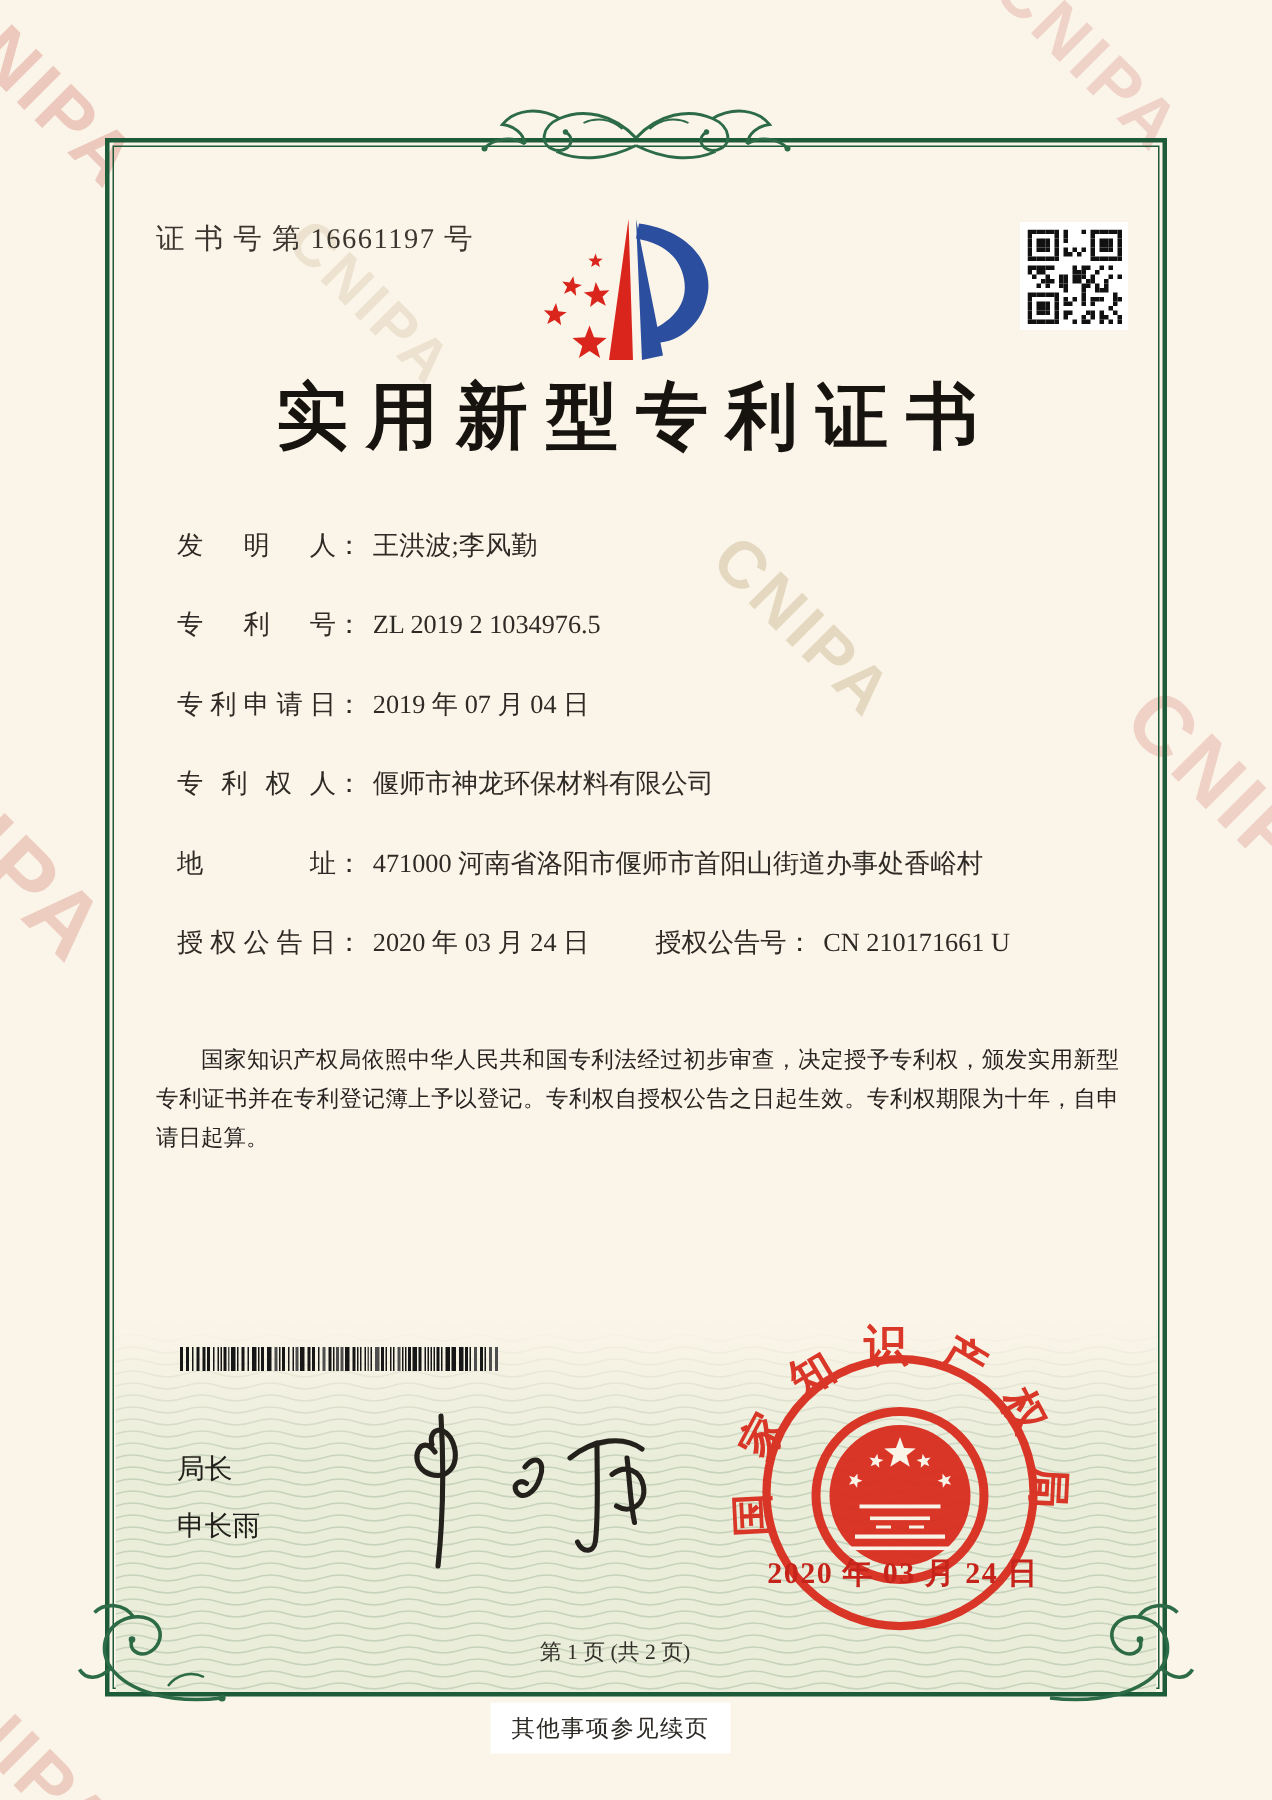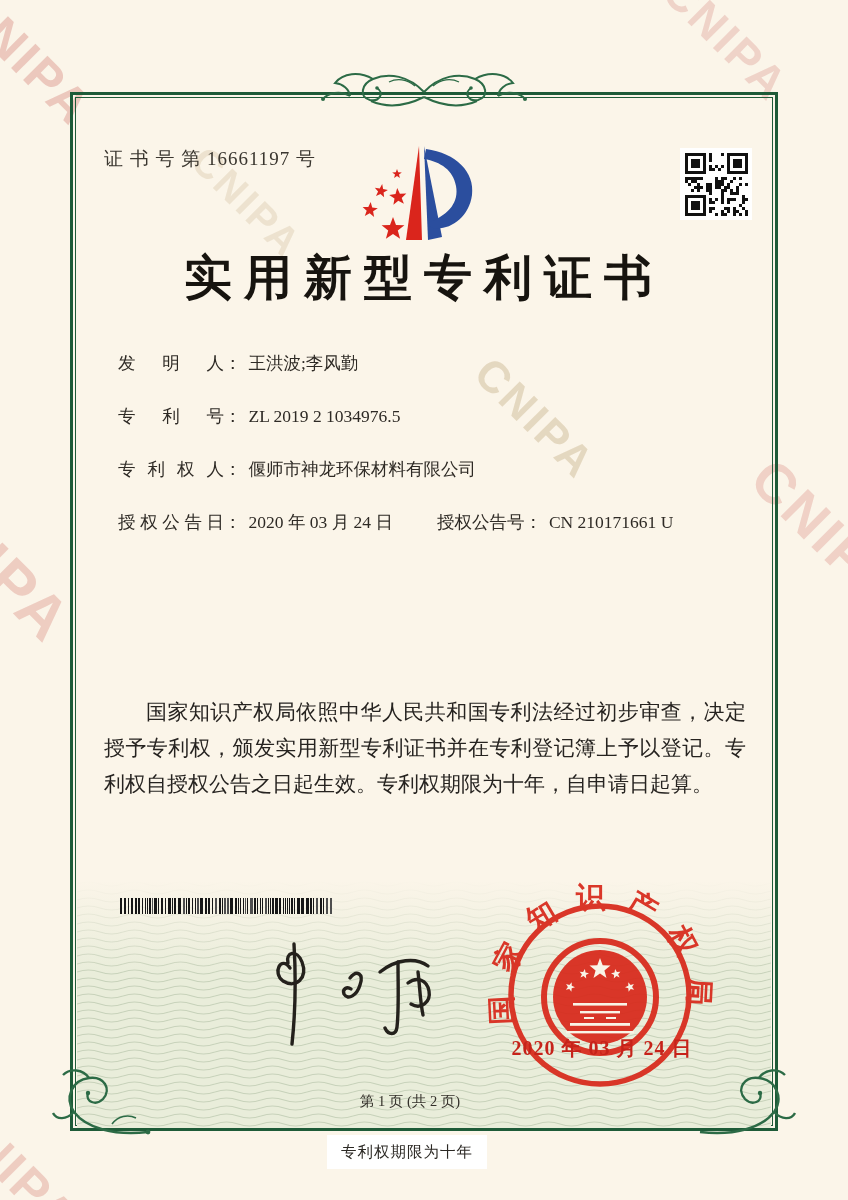--- a/index.html
+++ b/index.html
@@ -21,21 +21,21 @@
          display:flex;align-items:center;justify-content:center;}
   .title{position:absolute;left:0;top:246px;width:848px;text-align:center;font-size:48px;font-weight:bold;
          letter-spacing:12px;color:#17140f;}
   
   .fields{position:absolute;left:118px;top:352px;width:624px;}
   .frow{white-space:nowrap;height:23px;line-height:23px;margin-bottom:30px;font-size:17.5px;}
   .flabel{display:inline-block;width:106px;text-align:justify;text-align-last:justify;vertical-align:top;}
   .fvalue{margin-left:7px;}
   .fpair2{margin-left:44px;font-family:Liberation Serif, serif;}
   
-  .bodytext{position:absolute;left:104px;top:694px;width:642px;font-size:21px;line-height:36px;
+  .bodytext{position:absolute;left:104px;top:694px;width:642px;font-size:15px;line-height:26px;
             text-align:justify;color:#262320;}
   .bodytext p{margin:0;text-indent:2em;}
   
   .barcode{position:absolute;left:120px;top:898px;}
   .director{position:absolute;left:118px;top:966px;font-size:18.5px;color:#23201b;}
   .director div{margin-bottom:13px;}
   .signature{position:absolute;left:238px;top:938px;}
   .seal{position:absolute;left:478px;top:873px;opacity:.93;}
   .sealdate{position:absolute;left:490px;top:1035px;width:224px;text-align:center;font-size:20px;
             color:#c6231a;letter-spacing:1px;font-weight:bold;}
@@ -324,21 +324,27 @@
   <div class="title">实用新型专利证书</div>
 
   <div class="fields">
     <div class="frow">
       <span class="flabel">发明人</span><span>：</span><span class="fvalue">王洪波;李风勤</span>
     </div>
     <div class="frow">
       <span class="flabel">专利号</span><span>：</span><span class="fvalue">ZL 2019 2 1034976.5</span>
     </div>
     <div class="frow">
+      <span class="flabel">专利申请日</span><span>：</span><span class="fvalue">2019 年 07 月 04 日</span>
+    </div>
+    <div class="frow">
       <span class="flabel">专利权人</span><span>：</span><span class="fvalue">偃师市神龙环保材料有限公司</span>
+    </div>
+    <div class="frow">
+      <span class="flabel">地址</span><span>：</span><span class="fvalue">471000 河南省洛阳市偃师市首阳山街道办事处香峪村</span>
     </div>
     <div class="frow">
       <span class="flabel">授权公告日</span><span>：</span><span class="fvalue">2020 年 03 月 24 日</span><span class="fpair2">授权公告号</span><span>：</span><span class="fvalue">CN 210171661 U</span>
     </div>
   </div>
 
   <div class="bodytext">
     <p>国家知识产权局依照中华人民共和国专利法经过初步审查，决定授予专利权，颁发实用新型专利证书并在专利登记簿上予以登记。专利权自授权公告之日起生效。专利权期限为十年，自申请日起算。</p>
   </div>
 
@@ -406,20 +412,24 @@
       <rect x="186" y="0" width="3" height="16" fill="#161616"></rect>
       <rect x="190" y="0" width="2" height="16" fill="#161616"></rect>
       <rect x="193" y="0" width="1" height="16" fill="#161616"></rect>
       <rect x="196" y="0" width="2" height="16" fill="#4e4e4e"></rect>
       <rect x="200" y="0" width="2" height="16" fill="#161616"></rect>
       <rect x="203" y="0" width="1" height="16" fill="#161616"></rect>
       <rect x="206" y="0" width="2" height="16" fill="#4e4e4e"></rect>
       <rect x="210" y="0" width="2" height="16" fill="#4e4e4e"></rect>
     </svg>
 
+  <div class="director">
+    <div>局长</div>
+    <div>申长雨</div>
+  </div>
 
   <svg class="signature" width="210" height="112" viewBox="0 0 210 112">
     <g stroke="#24211c" stroke-width="3.4" fill="none" stroke-linecap="round" stroke-linejoin="round">
       <path d="M52 30 C43 17 34 35 45 43 C58 51 70 40 64 24 C59 11 47 14 50 25"></path>
       <path d="M56 6 C58 40 57 78 54 106"></path>
       <path d="M112 40 C119 31 126 36 122 47 C119 57 110 63 106 56 C104 51 109 48 113 51"></path>
       <path d="M142 34 C158 21 178 19 190 28"></path>
       <path d="M160 24 C160 48 161 72 159 89 C158 98 150 97 147 90"></path>
       <path d="M170 45 C179 38 189 42 191 53 C193 64 183 72 173 66"></path>
       <path d="M180 34 C182 50 182 63 185 77"></path>
@@ -446,15 +456,15 @@
       <rect x="-20" y="16" width="40" height="2.4" fill="#fbf5e9"></rect>
       <rect x="-16" y="22" width="10" height="2" fill="#fbf5e9"></rect>
       <rect x="6" y="22" width="10" height="2" fill="#fbf5e9"></rect>
       <rect x="-30" y="28" width="60" height="2.8" fill="#fbf5e9"></rect>
       <rect x="-34" y="36" width="68" height="2.4" fill="#fbf5e9"></rect>
     </g>
   </svg>
   <div class="sealdate">2020 年 03 月 24 日</div>
 
   <div class="pageinfo">第 1 页 (共 2 页)</div>
-  <div class="contnote">专利权期限为十年</div>
+  <div class="contnote">其他事项参见续页</div>
 
 </div>
 
 </body></html>

